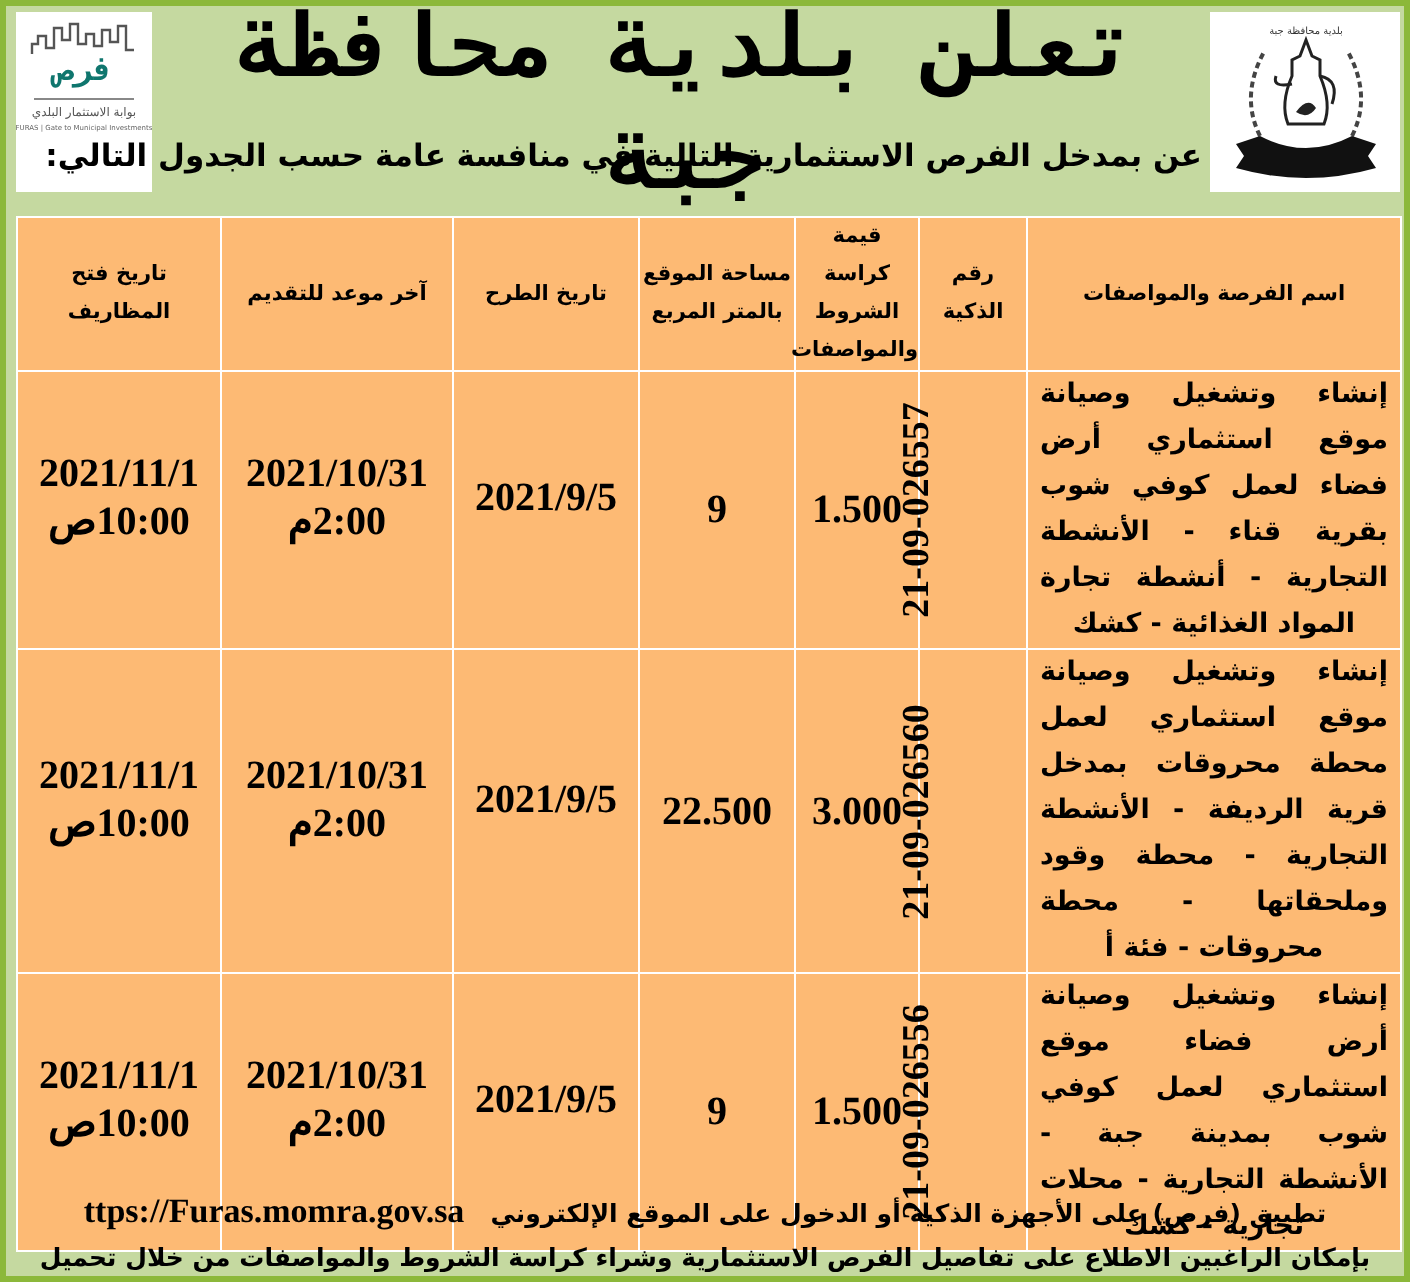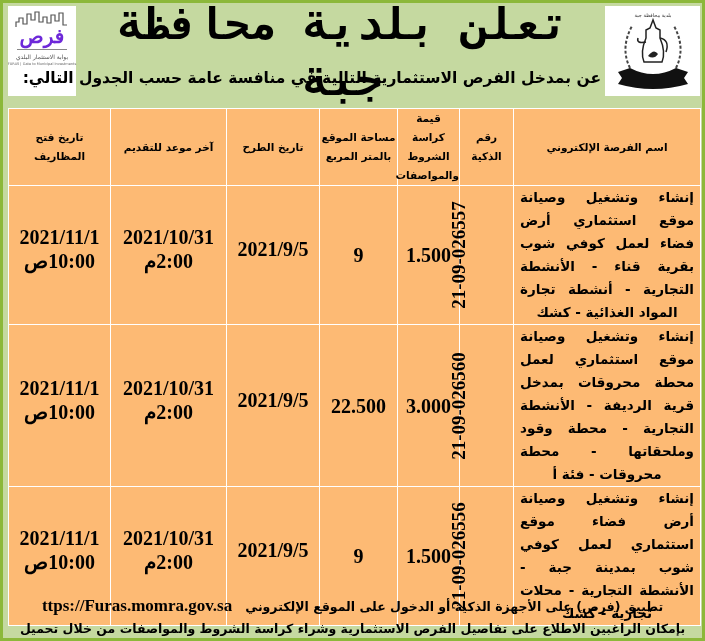--- a/index.html
+++ b/index.html
@@ -18,22 +18,22 @@
     .header {
       position: absolute; left: 0; top: 0; width: 699px; height: 98px;
     }
     .logo-left {
       position: absolute; left: 5px; top: 3px; width: 68px; height: 90px;
       background: #ffffff;
       display: flex; flex-direction: column; align-items: center;
     }
     .logo-left svg { margin-top: 4px; }
     .logo-left .furas-word {
-      font-family: Liberation Sans, sans-serif;
-      font-size: 20px; font-weight: bold; color: #6d28d9; line-height: 20px;
+      font-family: Liberation Mono, monospace;
+      font-size: 16px; font-weight: bold; color: #0f766e; line-height: 20px;
       margin-top: -2px; direction: rtl;
     }
     .logo-left .rule { width: 50px; height: 1px; background: #888; margin-top: 3px; }
     .logo-left .portal-ar { font-size: 6px; color: #555; direction: rtl; margin-top: 3px; }
     .logo-left .portal-en { font-size: 3.5px; color: #666; margin-top: 2px; white-space: nowrap; }
 
     .logo-right {
       position: absolute; right: 2px; top: 3px; width: 95px; height: 90px;
       background: #ffffff;
       display: flex; align-items: center; justify-content: center;
@@ -131,21 +131,21 @@
       <col style="width:187px">
       <col style="width:54px">
       <col style="width:62px">
       <col style="width:78px">
       <col style="width:93px">
       <col style="width:116px">
       <col style="width:102px">
     </colgroup>
     <thead>
       <tr>
-        <th>اسم الفرصة الإلكتروني</th>
+        <th>اسم الفرصة والمواصفات</th>
         <th>رقم الذكية</th>
         <th>قيمة كراسة الشروط والمواصفات</th>
         <th>مساحة الموقع بالمتر المربع</th>
         <th>تاريخ الطرح</th>
         <th>آخر موعد للتقديم</th>
         <th>تاريخ فتح المظاريف</th>
       </tr>
     </thead>
     <tbody>
       <tr style="height:134px">

